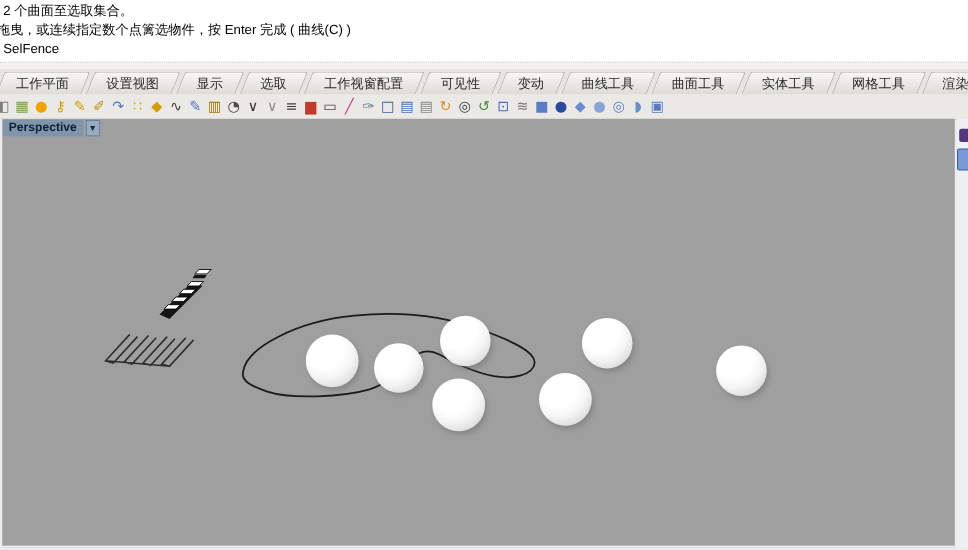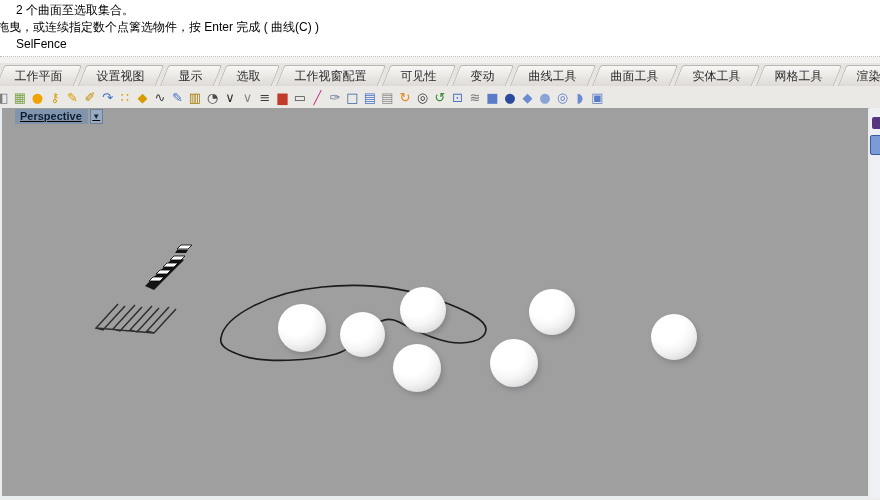--- a/index.html
+++ b/index.html
@@ -7,21 +7,21 @@
     width:880px;height:500px;overflow:hidden;position:relative;
     font-family:"Liberation Sans","DejaVu Sans",sans-serif;
     background:#ececea;
   }
   
   .cmd-area{
     position:absolute;left:0;top:0;width:880px;height:56px;
     background:#ffffff;border-bottom:1px dotted #bcbcbc;
     font-size:12px;color:#000;
   }
-  .cmd-line{height:17px;line-height:17px;padding-left:16px;white-space:nowrap;}
+  .cmd-line{height:17px;line-height:17px;padding-left:3px;white-space:nowrap;}
   .cmd-line.first{padding-top:2px;}
   .cmd-line.prompt{text-indent:-5px;padding-left:2px;}
   
   .gap-strip{position:absolute;left:0;top:57px;width:880px;height:6px;background:#f2f1ef;}
   
   .tab-bar{
     position:absolute;left:0;top:63px;width:880px;height:23px;
     background:#e7e5e2;display:flex;align-items:flex-end;overflow:hidden;
   }
   .tab{
@@ -51,22 +51,22 @@
   }
   .tb-icon:first-child{margin-left:-6px;}
   
   .viewport{
     position:absolute;left:0;top:108px;width:868px;height:390px;
     background:#9f9fa0;
     border-left:2px solid #e9ecf1;border-bottom:2px solid #e9ecf1;
     box-sizing:border-box;overflow:hidden;
   }
   .vp-label{
-    position:absolute;left:13px;top:1px;height:15px;
-    display:flex;align-items:flex-start;z-index:5;text-decoration:underline;
+    position:absolute;left:1px;top:1px;height:15px;
+    display:flex;align-items:flex-start;z-index:5;
   }
   .vp-label .txt{
     background:#8095ab;color:#0f2036;font-weight:bold;
     font-size:11px;padding:1px 6px 2px 5px;height:12px;line-height:12px;
   }
   .vp-label .arrow{
     width:13px;height:15px;margin-left:2px;background:#97abc1;
     border:1px solid #6e8199;box-sizing:border-box;
     display:flex;align-items:center;justify-content:center;
     font-size:8px;color:#15263c;cursor:pointer;

